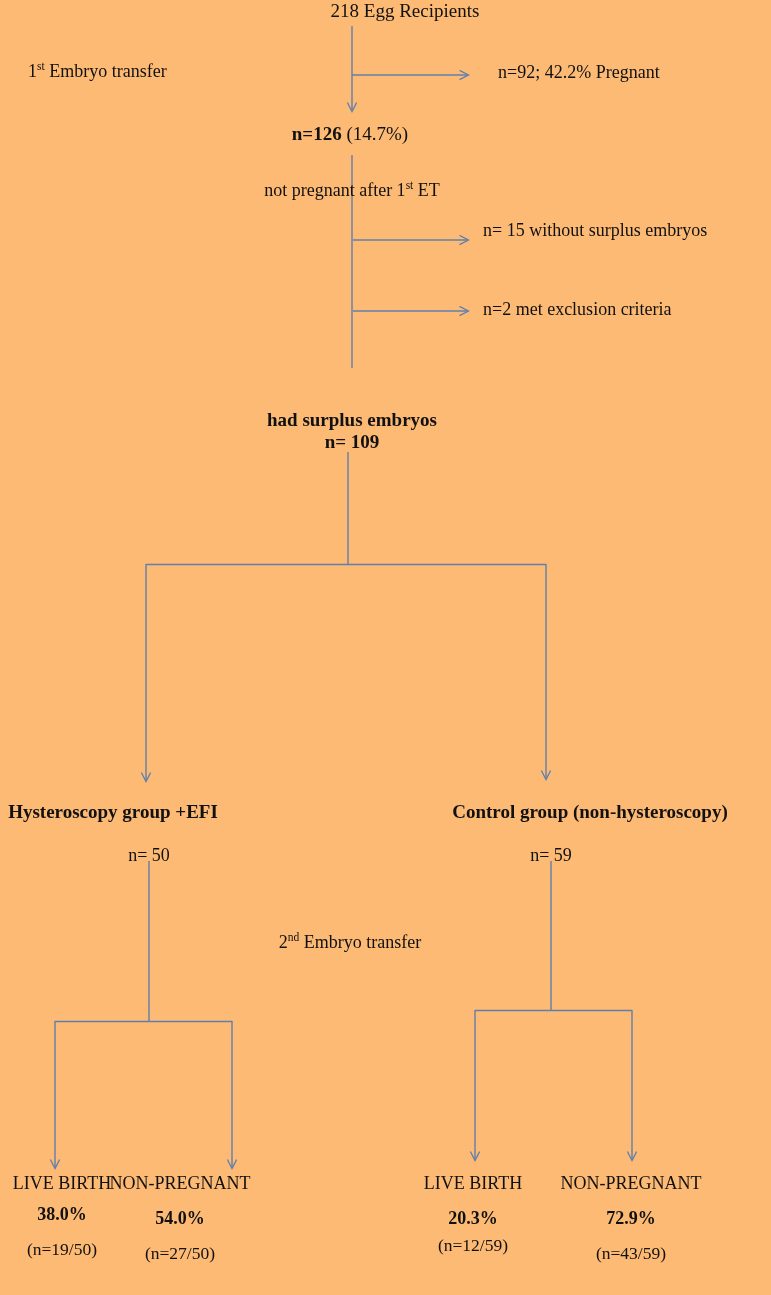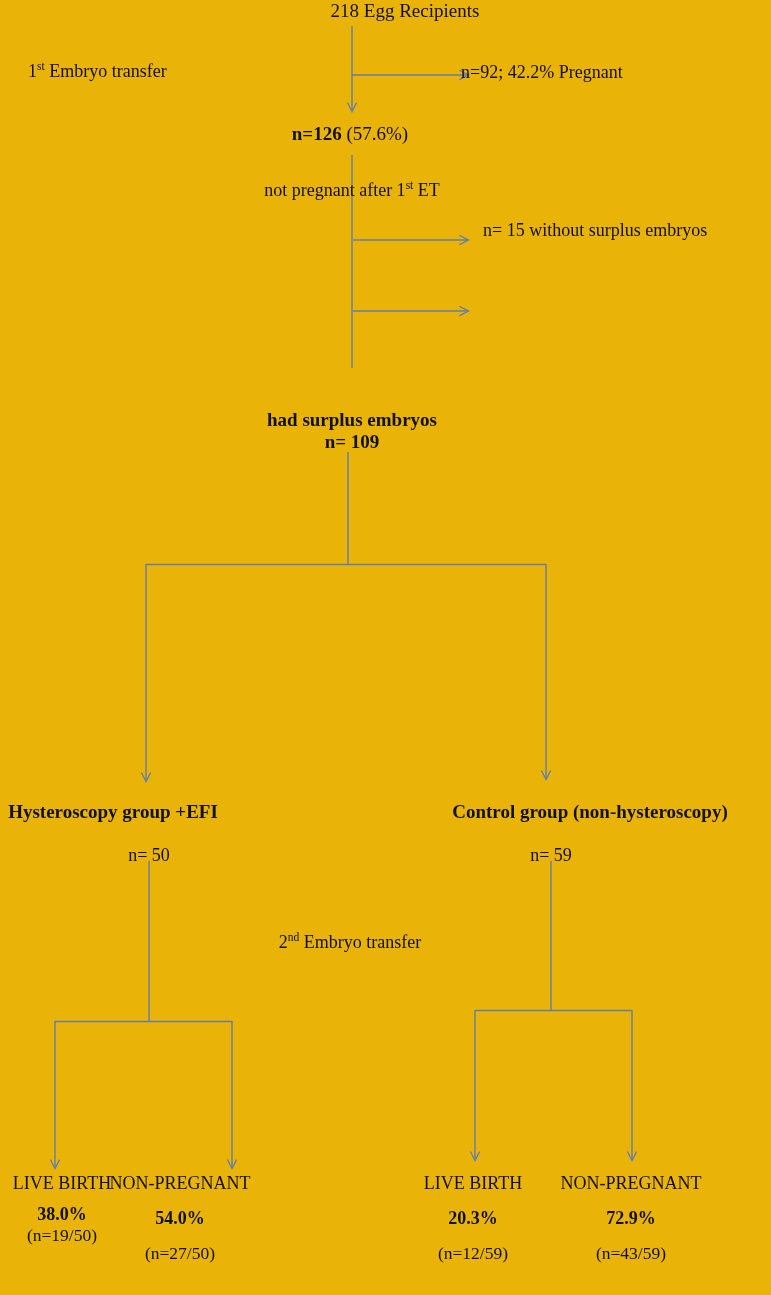--- a/index.html
+++ b/index.html
@@ -9,21 +9,21 @@
     background: #ffffff;
   }
   body {
     font-family: "Liberation Serif", "DejaVu Serif", serif;
     color: #111111;
   }
   #canvas {
     position: relative;
     width: 771px;
     height: 1295px;
-    background: #eab308;
+    background: #fdba74;
     overflow: hidden;
   }
   #edges {
     position: absolute;
     left: 0;
     top: 0;
     width: 771px;
     height: 1295px;
     pointer-events: none;
   }
@@ -90,36 +90,39 @@
   </svg>
 
   <div class="node ctr t19" style="left:405px; top:0px;">
     <span>218   Egg Recipients</span>
   </div>
 
   <div class="node lft t18" style="left:28px; top:61px;">
     <span>1</span><sup>st</sup><span> Embryo transfer</span>
   </div>
 
-  <div class="node lft t18" style="left:461px; top:62px;">
+  <div class="node lft t18" style="left:498px; top:62px;">
     <span>n=92; 42.2% Pregnant</span>
   </div>
 
   <div class="node ctr t19" style="left:350px; top:123px;">
-    <span class="b">n=126</span><span> (57.6%)</span>
+    <span class="b">n=126</span><span> (14.7%)</span>
   </div>
 
   <div class="node ctr t18" style="left:352px; top:180px;">
     <span>not pregnant after 1</span><sup>st</sup><span> ET</span>
   </div>
 
   <div class="node lft t18" style="left:483px; top:220px;">
     <span>n= 15 without surplus embryos</span>
   </div>
 
+  <div class="node lft t18" style="left:483px; top:299px;">
+    <span>n=2 met exclusion criteria</span>
+  </div>
 
   <div class="node ctr t19 b" style="left:352px; top:393px;margin-top:16px;">
     <div>had surplus embryos</div>
     <div>n= 109</div>
   </div>
 
   <div class="node ctr t19 b" style="left:590px; top:801px;">
     <span>Control group (non-hysteroscopy)</span>
   </div>
 
@@ -135,33 +138,33 @@
     <span>n= 59</span>
   </div>
 
   <div class="node ctr t18" style="left:350px; top:932px;">
     <span>2</span><sup>nd</sup><span>  Embryo transfer</span>
   </div>
 
   <div class="node ctr t18" style="left:62px; top:1173px;">
     <div>LIVE BIRTH</div>
     <div class="b" style="margin-top:10px;">38.0%</div>
-    <div class="t17" style="">(n=19/50)</div>
+    <div class="t17" style="margin-top:14px;">(n=19/50)</div>
   </div>
 
   <div class="node ctr t18" style="left:180px; top:1173px;">
     <div>NON-PREGNANT</div>
     <div class="b" style="margin-top:14px;">54.0%</div>
     <div class="t17" style="margin-top:14px;">(n=27/50)</div>
   </div>
 
   <div class="node ctr t18" style="left:473px; top:1173px;">
     <div>LIVE BIRTH</div>
     <div class="b" style="margin-top:14px;">20.3%</div>
-    <div class="t17" style="margin-top:14px;">(n=12/59)</div>
+    <div class="t17" style="margin-top:6px;">(n=12/59)</div>
   </div>
 
   <div class="node ctr t18" style="left:631px; top:1173px;">
     <div>NON-PREGNANT</div>
     <div class="b" style="margin-top:14px;">72.9%</div>
     <div class="t17" style="margin-top:14px;">(n=43/59)</div>
   </div>
 
 </div>
 

